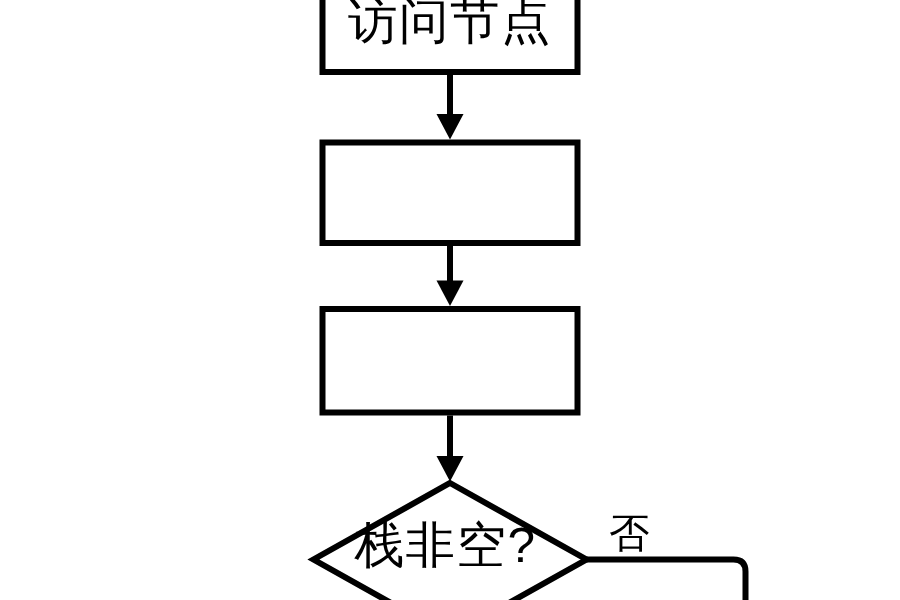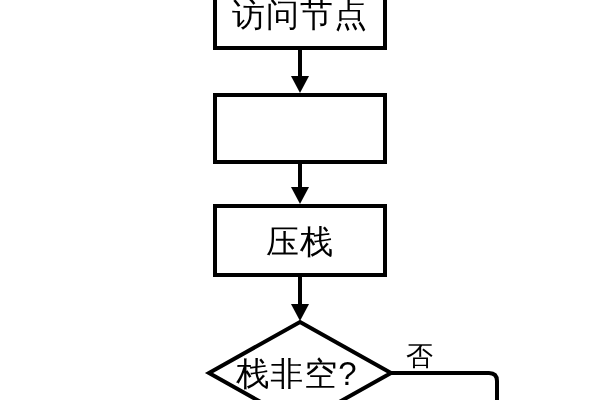--- a/index.html
+++ b/index.html
@@ -62,19 +62,18 @@
     <polygon points="300,321 291,304 309,304" fill="#000000"></polygon>
 
     <polygon points="300,322 391,373 300,424 209,373" fill="#ffffff" stroke-width="4" stroke-linejoin="miter" stroke="#000000"></polygon>
 
     <path d="M 391 373 L 489 373 Q 497 373 497 381 L 497 402" fill="none" stroke-width="4" stroke="#000000"></path>
   </svg>
 
   <div class="label node-label" style="left:300px; top:14px;">访问节点</div>
 
 
-  <div class="label node-label" style="left:300px; top:241px;">压栈</div>
 
-  <div class="label node-label" style="left:297px; top:373px;">栈非空?</div>
+  <div class="label node-label" style="left:297px; top:363px;">栈非空?</div>
 
   <div class="label edge-label" style="left:420px; top:356px;">否</div>
 
 </div>
 
 </body></html>

